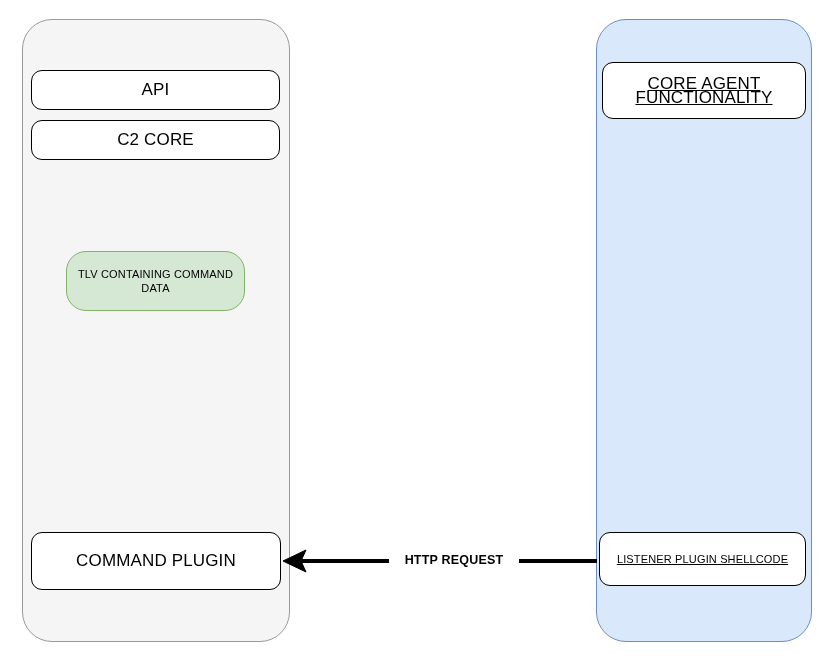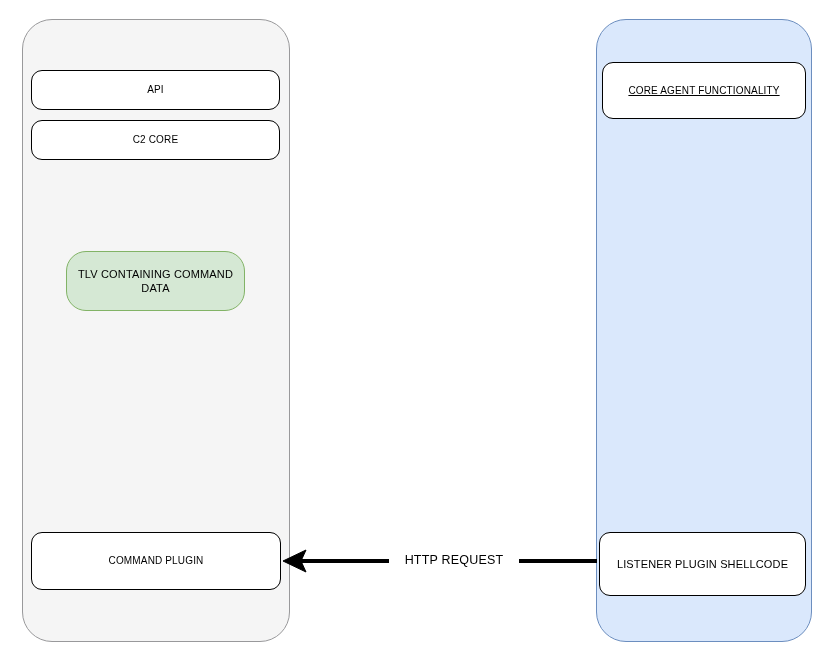--- a/index.html
+++ b/index.html
@@ -75,21 +75,21 @@
   .box {
     position: absolute;
     box-sizing: border-box;
     background: #ffffff;
     border: 1.6px solid #000000;
     border-radius: 11px;
     display: flex;
     align-items: center;
     justify-content: center;
     text-align: center;
-    font-size: 10px;
+    font-size: 17px;
     line-height: 14px;
     letter-spacing: 0.15px;
     padding: 2px 6px;
   }
 
   .box-api      { left: 31px;  top: 70px;  width: 249px; height: 40px; }
   .box-c2core   { left: 31px;  top: 120px; width: 249px; height: 40px; }
   .box-listener { left: 31px;  top: 532px; width: 250px; height: 58px; }
 
   .box-tlv {
@@ -98,39 +98,39 @@
     width: 179px;
     height: 60px;
     background: #d5e8d4;
     border: 1.4px solid #82b366;
     border-radius: 20px;
     font-size: 11px;
     line-height: 14px;
   }
 
   .box-core-agent { left: 602px; top: 62px;  width: 204px; height: 57px; text-decoration: underline; }
-  .box-shellcode  { left: 599px; top: 532px; width: 207px; height: 64px; font-size: 11px; }
+  .box-shellcode  { left: 599px; top: 532px; width: 207px; height: 54px; font-size: 11px; text-decoration: underline; }
 
   
   .edge-layer {
     position: absolute;
     left: 0;
     top: 0;
     width: 836px;
     height: 661px;
     pointer-events: none;
   }
   .edge-label {
     position: absolute;
     left: 389px;
     top: 552px;
     width: 130px;
     text-align: center;
     font-size: 12.5px;
-    font-weight: normal;
+    font-weight: bold;
     letter-spacing: 0.2px;
     line-height: 16px;
     background: #ffffff;
     white-space: nowrap;
   }
 </style>
 </head>
 <body>
 
 <div id="canvas">

